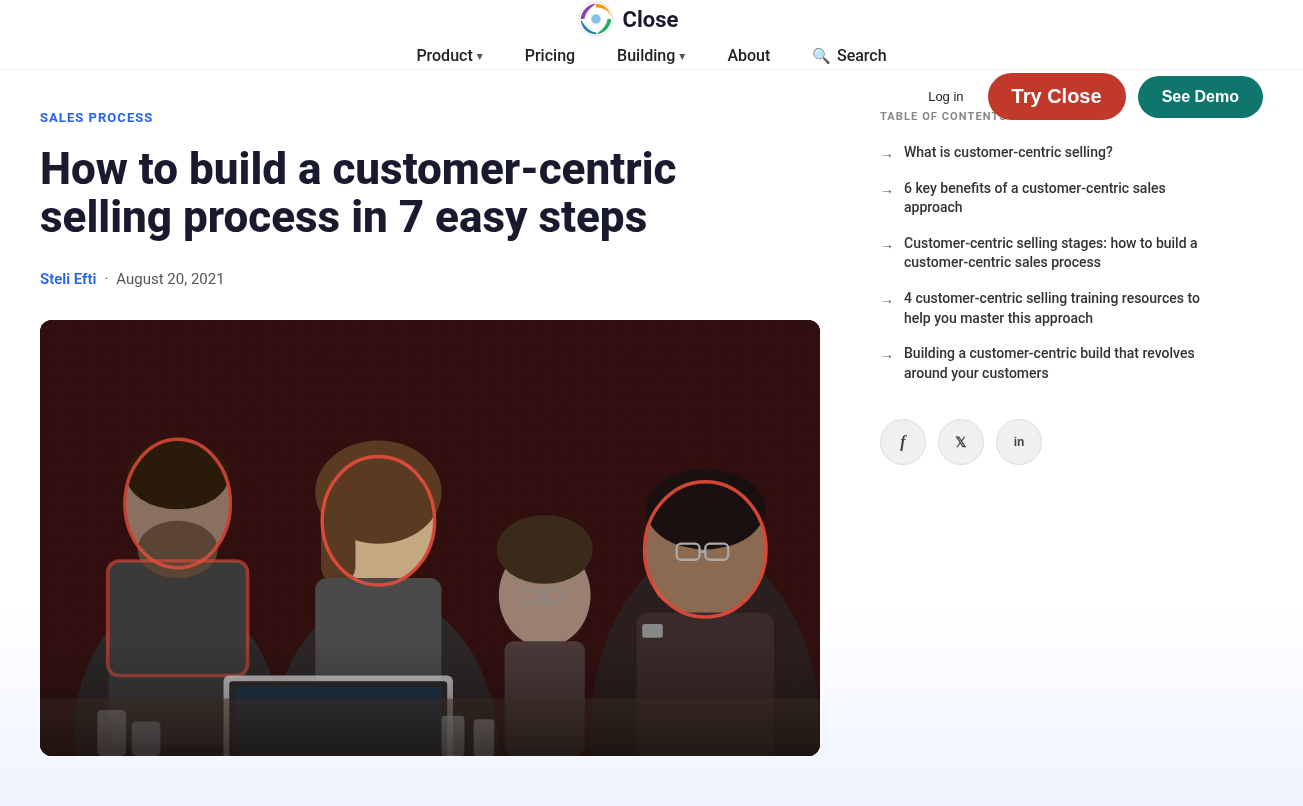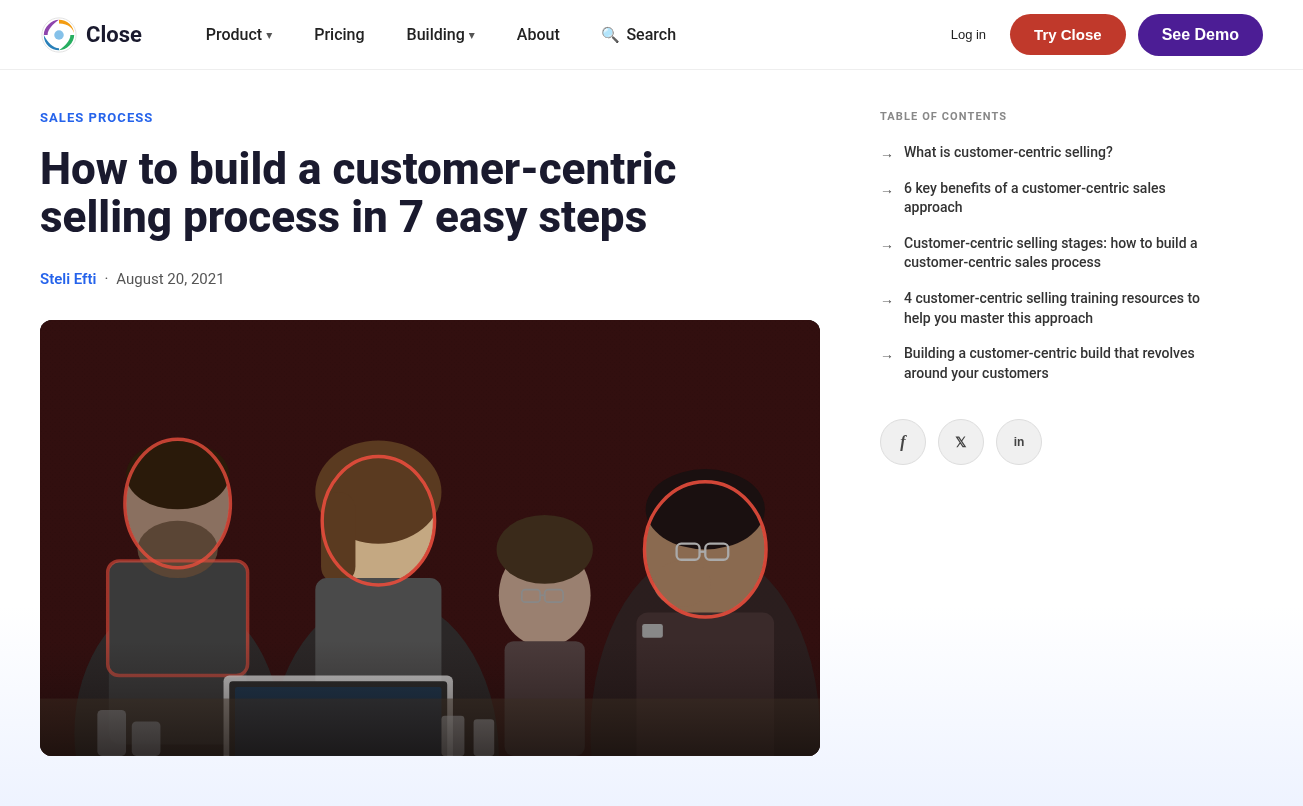--- a/index.html
+++ b/index.html
@@ -9,20 +9,21 @@
     .navbar {
       display: flex;
       align-items: center;
       padding: 0 40px;
       height: 70px;
       border-bottom: 1px solid #eee;
       background: #fff;
       position: sticky;
       top: 0;
       z-index: 100;
+      flex-direction: column;
     }
     .logo {
       display: flex;
       align-items: center;
       gap: 8px;
       margin-right: 48px;
       text-decoration: none;
     }
     .logo-icon {
       width: 38px;
@@ -79,26 +80,26 @@
       border: none;
       cursor: pointer;
       padding: 8px 12px;
     }
     .btn-try {
       background: #c0392b;
       color: #fff;
       border: none;
       border-radius: 30px;
       padding: 12px 24px;
-      font-size: 15px;
+      font-size: 20px;
       font-weight: 600;
       cursor: pointer;
     }
     .btn-demo {
-      background: #4c1d95;
+      background: #0f766e;
       color: #fff;
       border: none;
       border-radius: 30px;
       padding: 12px 24px;
       font-size: 16px;
       font-weight: 600;
       cursor: pointer;
     }
 
     

